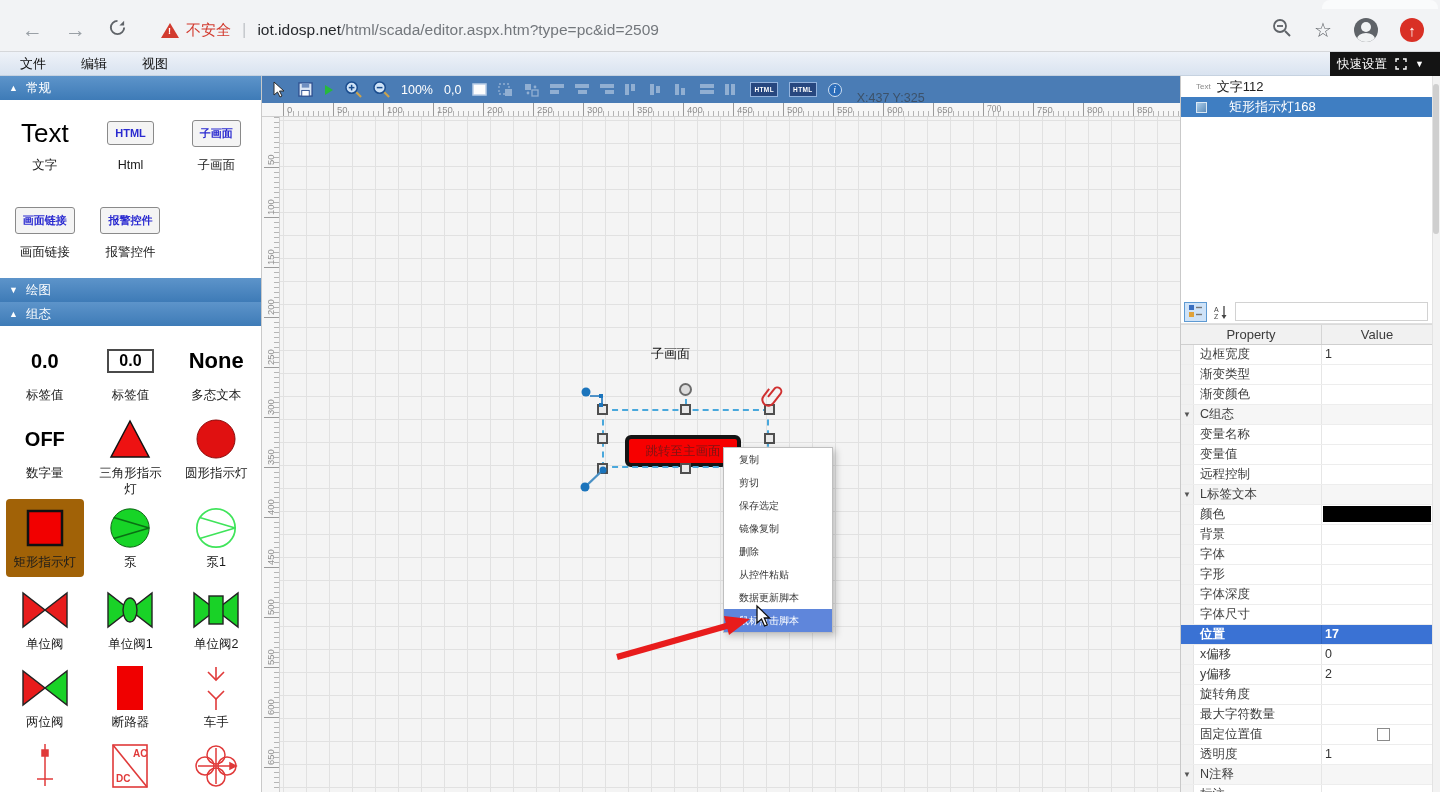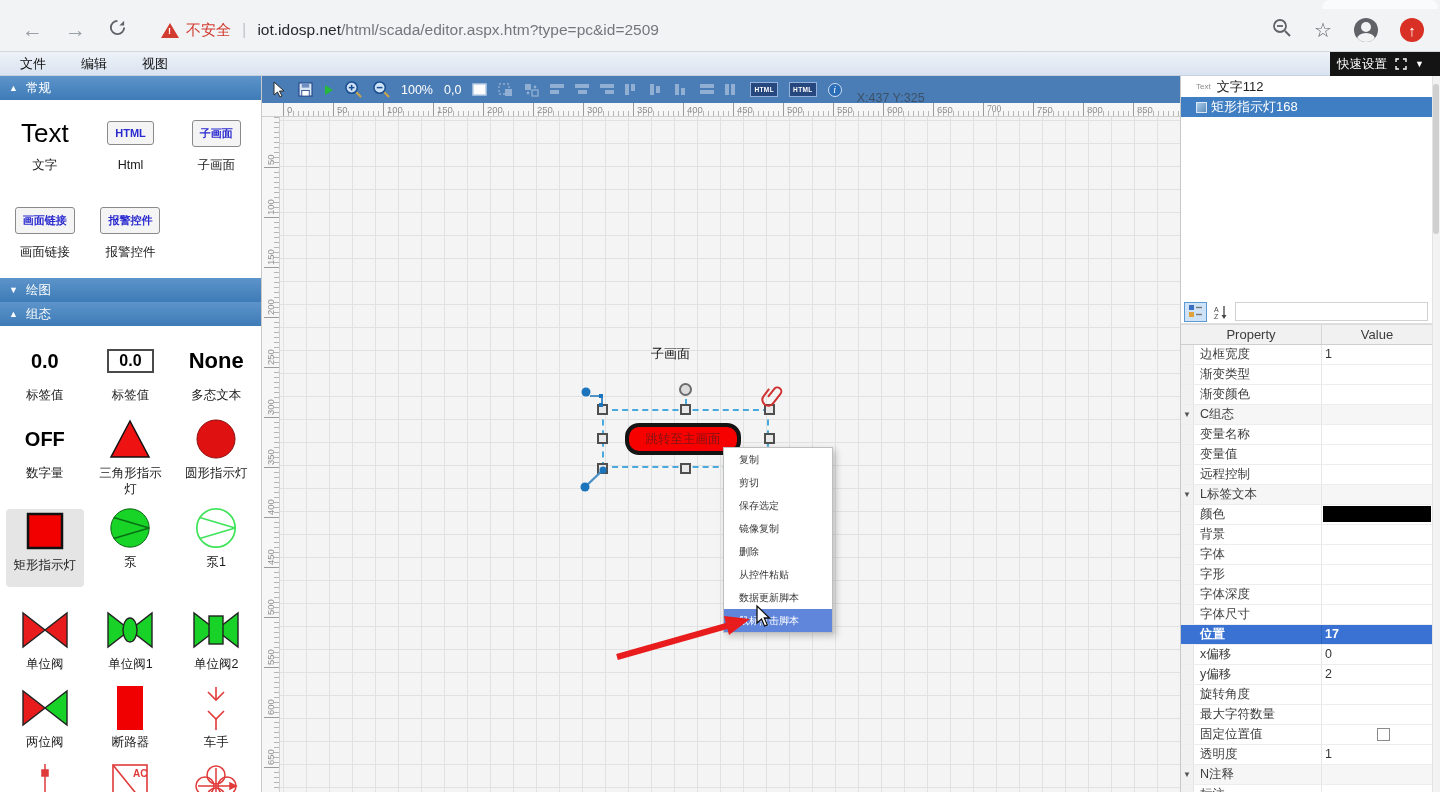--- a/index.html
+++ b/index.html
@@ -32,21 +32,21 @@
   .fitico { width:12px; height:12px; }
   .qb-caret { font-size:9px; color:#fff; }
 
   
   .sidebar { position:absolute; left:0; top:76px; width:262px; height:716px; background:#fff; border-right:1px solid #c9c9c9; overflow:hidden; }
   .sec-head { height:24px; background:linear-gradient(#5d94ca,#3e7bb7); color:#fff; display:flex; align-items:center; gap:8px; padding-left:9px; font-size:12.5px; cursor:default; }
   .sec-tri { font-size:9px; }
   .pal { display:grid; grid-template-columns:repeat(3,1fr); padding:4px 2px 0 2px; }
   .pal-item { display:flex; flex-direction:column; align-items:center; padding-top:9px; min-height:78px; }
   .pal-item.tall { min-height:87px; }
-  .pal-item.selected { background:#e5e5e5; border-radius:4px; margin:12px 4px; padding-top:0; }
+  .pal-item.selected { background:#a16207; border-radius:4px; margin:2px 4px; padding-top:7px; }
   .pal-icon { height:44px; display:flex; align-items:center; justify-content:center; }
   .pal-item.tall .pal-icon { height:40px; }
   .pal-label { font-size:12.5px; color:#1b1b1b; text-align:center; line-height:1.25; margin-top:5px; max-width:74px; }
   .sample-big { font-size:26px; color:#000; }
   .sample-num { font-size:20px; font-weight:bold; color:#000; }
   .sample-none { font-size:22px; font-weight:bold; color:#000; }
   .sample-off { font-size:20px; font-weight:800; color:#000; }
   .sample-box { font-size:16px; font-weight:bold; color:#000; border:2px solid #4a4a4a; padding:1px 10px; background:#fff; }
   .mini-btn { border:1px solid #8a8a8a; background:#f4f4f4; color:#2a2ad0; font-weight:bold; font-size:11px; padding:5px 7px; border-radius:3px; white-space:nowrap; }
 
@@ -75,33 +75,33 @@
   .vlab { position:absolute; left:3px; font-size:9.5px; color:#8f8f8f; white-space:nowrap; transform:rotate(-90deg); transform-origin:0 0; }
   .canvas { position:absolute; left:280px; top:117px; width:900px; height:675px; background:#f4f4f4;
     background-image:linear-gradient(#e1e1e1 1px,transparent 1px),linear-gradient(90deg,#e1e1e1 1px,transparent 1px);
     background-size:23px 23px; background-position:3px 3px; overflow:hidden; }
 
   .sub-label { position:absolute; left:371px; top:228px; font-size:13px; color:#101010; z-index:4; }
   .sel-rect { position:absolute; left:322px; top:292px; width:167px; height:59px; border:2px dashed #49a8dc; z-index:6; }
   .rot-link { position:absolute; left:405px; top:282px; width:0; height:10px; border-left:2px dashed #49a8dc; z-index:6; }
   .handle { position:absolute; width:11px; height:11px; background:#e9e9e9; border:2px solid #4f4f4f; z-index:8; }
   .rot-handle { position:absolute; left:399px; top:266px; width:13px; height:13px; border-radius:50%; background:#dcdcdc; border:2px solid #6b6b6b; z-index:8; }
-  .btn-red { position:absolute; left:345px; top:306px; width:116px; height:32px; background:#f70000; border:4px solid #141414; border-radius:14px; color:#7d1414; font-size:12.5px; display:flex; align-items:center; justify-content:center; z-index:5; white-space:nowrap; }
+  .btn-red { position:absolute; left:345px; top:318px; width:116px; height:32px; background:#f70000; border:4px solid #141414; border-radius:6px; color:#7d1414; font-size:12.5px; display:flex; align-items:center; justify-content:center; z-index:5; white-space:nowrap; }
 
   .ctx { position:absolute; left:443px; top:330px; width:110px; background:#fff; border:1px solid #bfbfbf; box-shadow:3px 3px 7px rgba(0,0,0,.22); z-index:20; }
   .ctx-item { height:23px; line-height:23px; padding-left:15px; font-size:10px; color:#3a3a3a; cursor:default; white-space:nowrap; }
   .ctx-item.hl { background:#5f86db; color:#fff; }
 
   .overlay { position:absolute; left:0; top:0; width:900px; height:675px; z-index:30; pointer-events:none; }
 
   
   .rpanel { position:absolute; left:1180px; top:76px; width:252px; height:716px; background:#fff; border-left:1px solid #c9c9c9; }
   .tree-row1 { height:21px; display:flex; align-items:center; gap:6px; padding-left:15px; font-size:13px; color:#202020; }
   .mini-text-ico { font-size:8px; color:#8a8a8a; }
-  .tree-row2 { height:20px; background:#3f7ec2; color:#fff; display:flex; align-items:center; gap:4px; padding-left:15px; font-size:13px; }
+  .tree-row2 { height:20px; background:#3f7ec2; color:#fff; display:flex; align-items:center; gap:22px; padding-left:15px; font-size:13px; }
   .mini-rect-ico { width:11px; height:11px; background:linear-gradient(135deg,#a9cdea,#5d8cba); border:1px solid #dbe8f3; }
   .ptools { position:absolute; top:224px; left:0; right:0; height:24px; display:flex; align-items:center; gap:3px; padding:0 4px 0 3px; border-bottom:1px solid #e0e0e0; }
   .cat-ico { width:23px; height:20px; background:#cfe3f8; border:1px solid #5e9ad2; display:flex; align-items:center; justify-content:center; }
   .az-ico { width:22px; height:20px; display:flex; align-items:center; justify-content:center; }
   .pfield { flex:1; height:19px; border:1px solid #d2d2d2; background:#fff; }
   .pheader { position:absolute; top:248px; left:0; right:0; height:21px; background:#f1f1f1; border-top:1px solid #dadada; border-bottom:1px solid #cfcfcf; display:flex; font-size:13px; color:#3c3c3c; }
   .pheader .hc1 { width:141px; text-align:center; line-height:19px; border-right:1px solid #d5d5d5; }
   .pheader .hc2 { flex:1; text-align:center; line-height:19px; }
   .prows { position:absolute; top:269px; left:0; right:0; bottom:0; overflow:hidden; }
   .prow { display:flex; height:20px; border-bottom:1px solid #ededed; background:#fff; }

